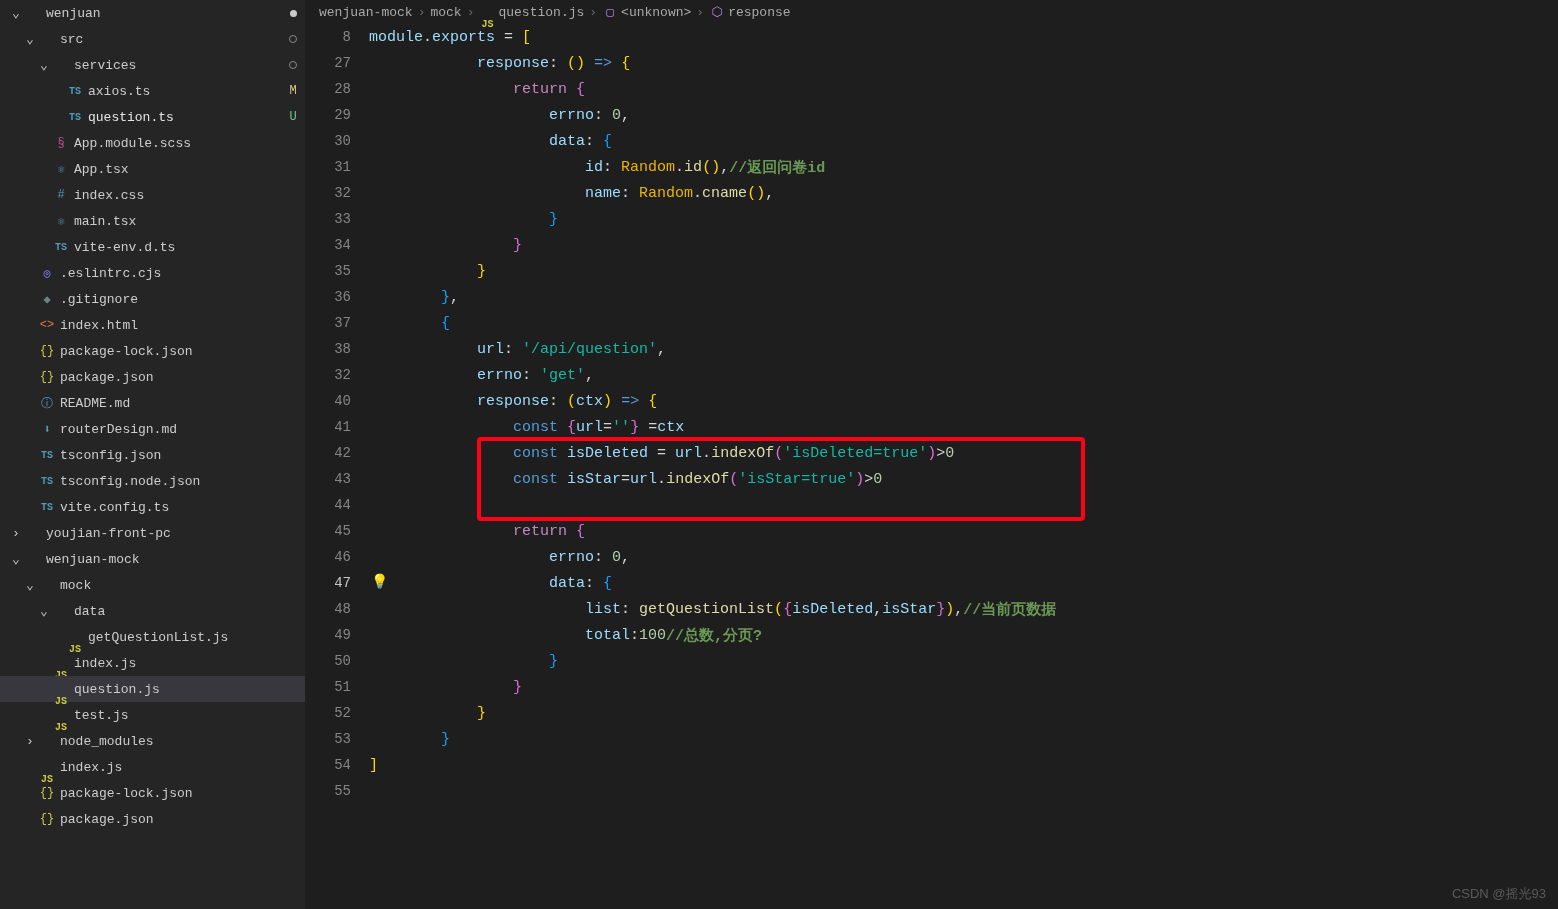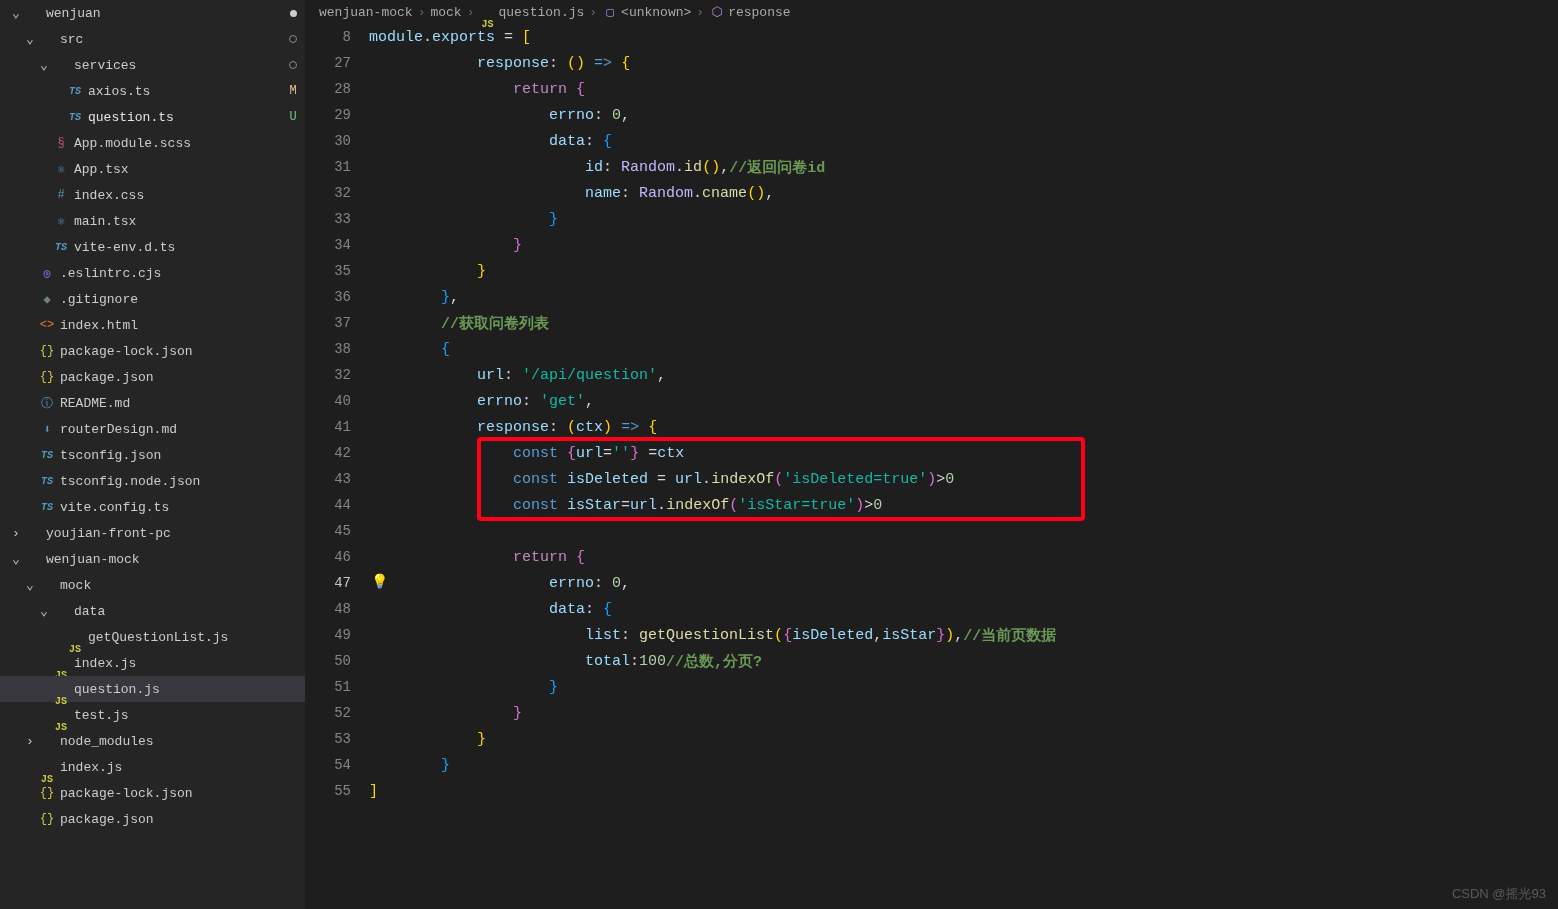--- a/index.html
+++ b/index.html
@@ -55,21 +55,21 @@
   .dot-indicator::before {
     content: "";
     display: inline-block;
     width: 7px; height: 7px;
     border-radius: 50%;
   }
   .dot-unsaved::before { background: #cccccc; }
   .dot-modified::before { border: 1px solid #888; width:6px; height:6px; background:transparent; }
   .status-M { color: #e2c08d; }
   .status-U { color: #73c991; }
-  .clr-ts { color: #519aba; font-style: italic; }
+  .clr-ts { color: #519aba; }
   .clr-js { color: #cbcb41; margin-top: 24px; }
   .clr-json { color: #cbcb41; }
   .clr-css { color: #519aba; }
   .clr-html { color: #e37933; }
   .clr-md { color: #519aba; }
   .clr-react { color: #519aba; }
   .clr-scss { color: #c6538c; }
   .clr-gear { color: #6d8086; }
   .clr-eslint { color: #8080f2; }
   .clr-info { color: #519aba; }
@@ -129,21 +129,21 @@
     position: absolute;
     border: 4px solid #ff0018;
     border-radius: 4px;
     pointer-events: none;
     z-index: 4;
   }
   
   .t-key { color: #c586c0; }       
   .t-prop { color: #9cdcfe; }      
   .t-func { color: #dcdcaa; }      
-  .t-class { color: #c4b5fd; }     
+  .t-class { color: #eab308; }     
   .t-str { color: #14b8a6; }
   .t-num { color: #b5cea8; }
   .t-op { color: #d4d4d4; }
   .t-comment { color: #6a9955; font-weight: bold; }
   .t-brace-y { color: #ffd700; }
   .t-brace-p { color: #da70d6; }
   .t-brace-b { color: #179fff; }
   .t-arrow { color: #569cd6; }
   .t-param { color: #9cdcfe; }
 
@@ -387,21 +387,20 @@
         <div class="line"><span class="">            </span><span class="t-prop">response</span><span class="t-op">: </span><span class="t-brace-y">()</span><span class="t-op"> </span><span class="t-arrow">=&gt;</span><span class="t-op"> </span><span class="t-brace-y">{</span></div>
         <div class="line"><span class="">                </span><span class="t-key">return</span><span class="t-op"> </span><span class="t-brace-p">{</span></div>
         <div class="line"><span class="">                    </span><span class="t-prop">errno</span><span class="t-op">: </span><span class="t-num">0</span><span class="t-op">,</span></div>
         <div class="line"><span class="">                    </span><span class="t-prop">data</span><span class="t-op">: </span><span class="t-brace-b">{</span></div>
         <div class="line"><span class="">                        </span><span class="t-prop">id</span><span class="t-op">: </span><span class="t-class">Random</span><span class="t-op">.</span><span class="t-func">id</span><span class="t-brace-y">()</span><span class="t-op">,</span><span class="t-comment">//返回问卷id</span></div>
         <div class="line"><span class="">                        </span><span class="t-prop">name</span><span class="t-op">: </span><span class="t-class">Random</span><span class="t-op">.</span><span class="t-func">cname</span><span class="t-brace-y">()</span><span class="t-op">,</span></div>
         <div class="line"><span class="">                    </span><span class="t-brace-b">}</span></div>
         <div class="line"><span class="">                </span><span class="t-brace-p">}</span></div>
         <div class="line"><span class="">            </span><span class="t-brace-y">}</span></div>
         <div class="line"><span class="">        </span><span class="t-brace-b">}</span><span class="t-op">,</span></div>
-        <div class="line"><span class="">        </span><span class="t-comment">//获取问卷列表</span></div>
         <div class="line"><span class="">        </span><span class="t-brace-b">{</span></div>
         <div class="line"><span class="">            </span><span class="t-prop">url</span><span class="t-op">: </span><span class="t-str">'/api/question'</span><span class="t-op">,</span></div>
         <div class="line"><span class="">            </span><span class="t-prop">errno</span><span class="t-op">: </span><span class="t-str">'get'</span><span class="t-op">,</span></div>
         <div class="line"><span class="">            </span><span class="t-prop">response</span><span class="t-op">: </span><span class="t-brace-y">(</span><span class="t-param">ctx</span><span class="t-brace-y">)</span><span class="t-op"> </span><span class="t-arrow">=&gt;</span><span class="t-op"> </span><span class="t-brace-y">{</span></div>
         <div class="line"><span class="">                </span><span class="t-arrow">const</span><span class="t-op"> </span><span class="t-brace-p">{</span><span class="t-param">url</span><span class="t-op">=</span><span class="t-str">''</span><span class="t-brace-p">}</span><span class="t-op"> =</span><span class="t-prop">ctx</span></div>
         <div class="line"><span class="">                </span><span class="t-arrow">const</span><span class="t-op"> </span><span class="t-prop">isDeleted</span><span class="t-op"> = </span><span class="t-prop">url</span><span class="t-op">.</span><span class="t-func">indexOf</span><span class="t-brace-p">(</span><span class="t-str">'isDeleted=true'</span><span class="t-brace-p">)</span><span class="t-op">&gt;</span><span class="t-num">0</span></div>
         <div class="line"><span class="">                </span><span class="t-arrow">const</span><span class="t-op"> </span><span class="t-prop">isStar</span><span class="t-op">=</span><span class="t-prop">url</span><span class="t-op">.</span><span class="t-func">indexOf</span><span class="t-brace-p">(</span><span class="t-str">'isStar=true'</span><span class="t-brace-p">)</span><span class="t-op">&gt;</span><span class="t-num">0</span></div>
         <div class="line"><span class=""></span></div>
         <div class="line"><span class="">                </span><span class="t-key">return</span><span class="t-op"> </span><span class="t-brace-p">{</span></div>
         <div class="line"><span class="">                    </span><span class="t-prop">errno</span><span class="t-op">: </span><span class="t-num">0</span><span class="t-op">,</span></div>

